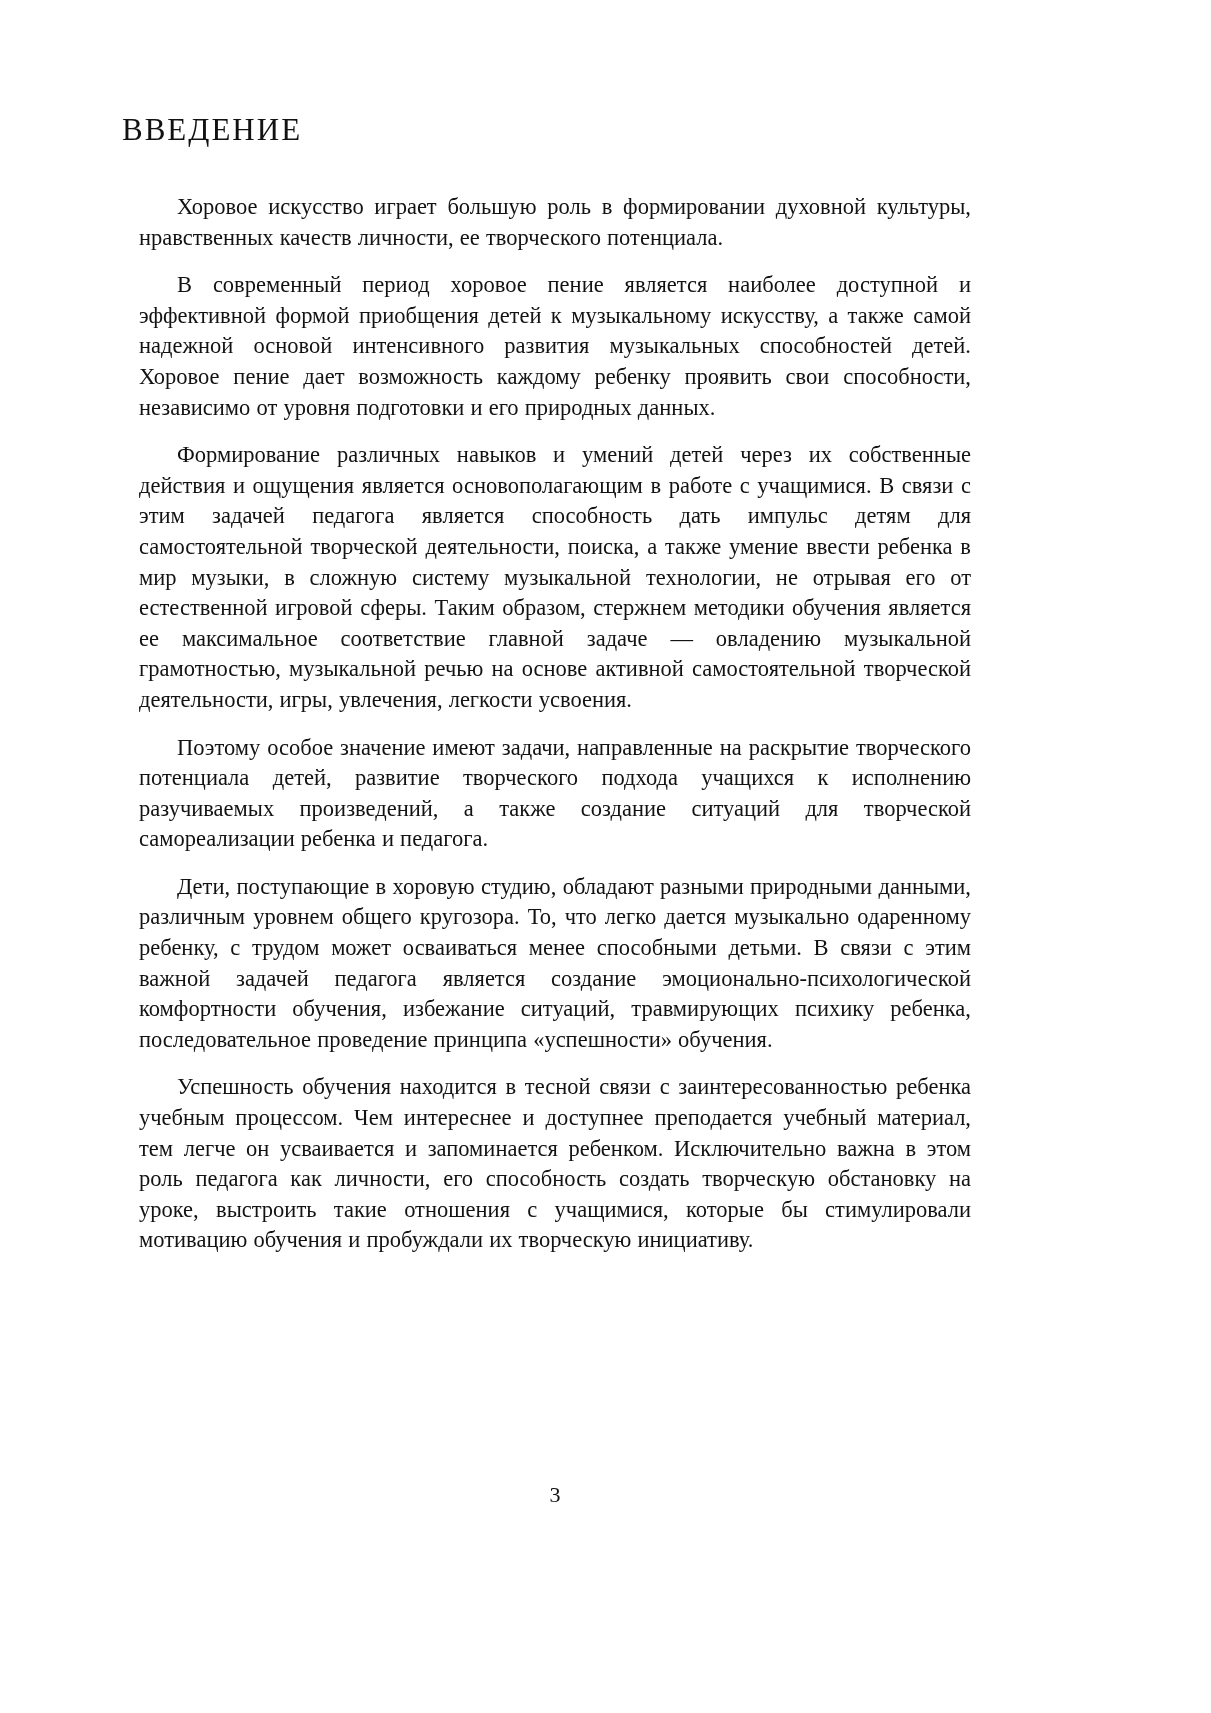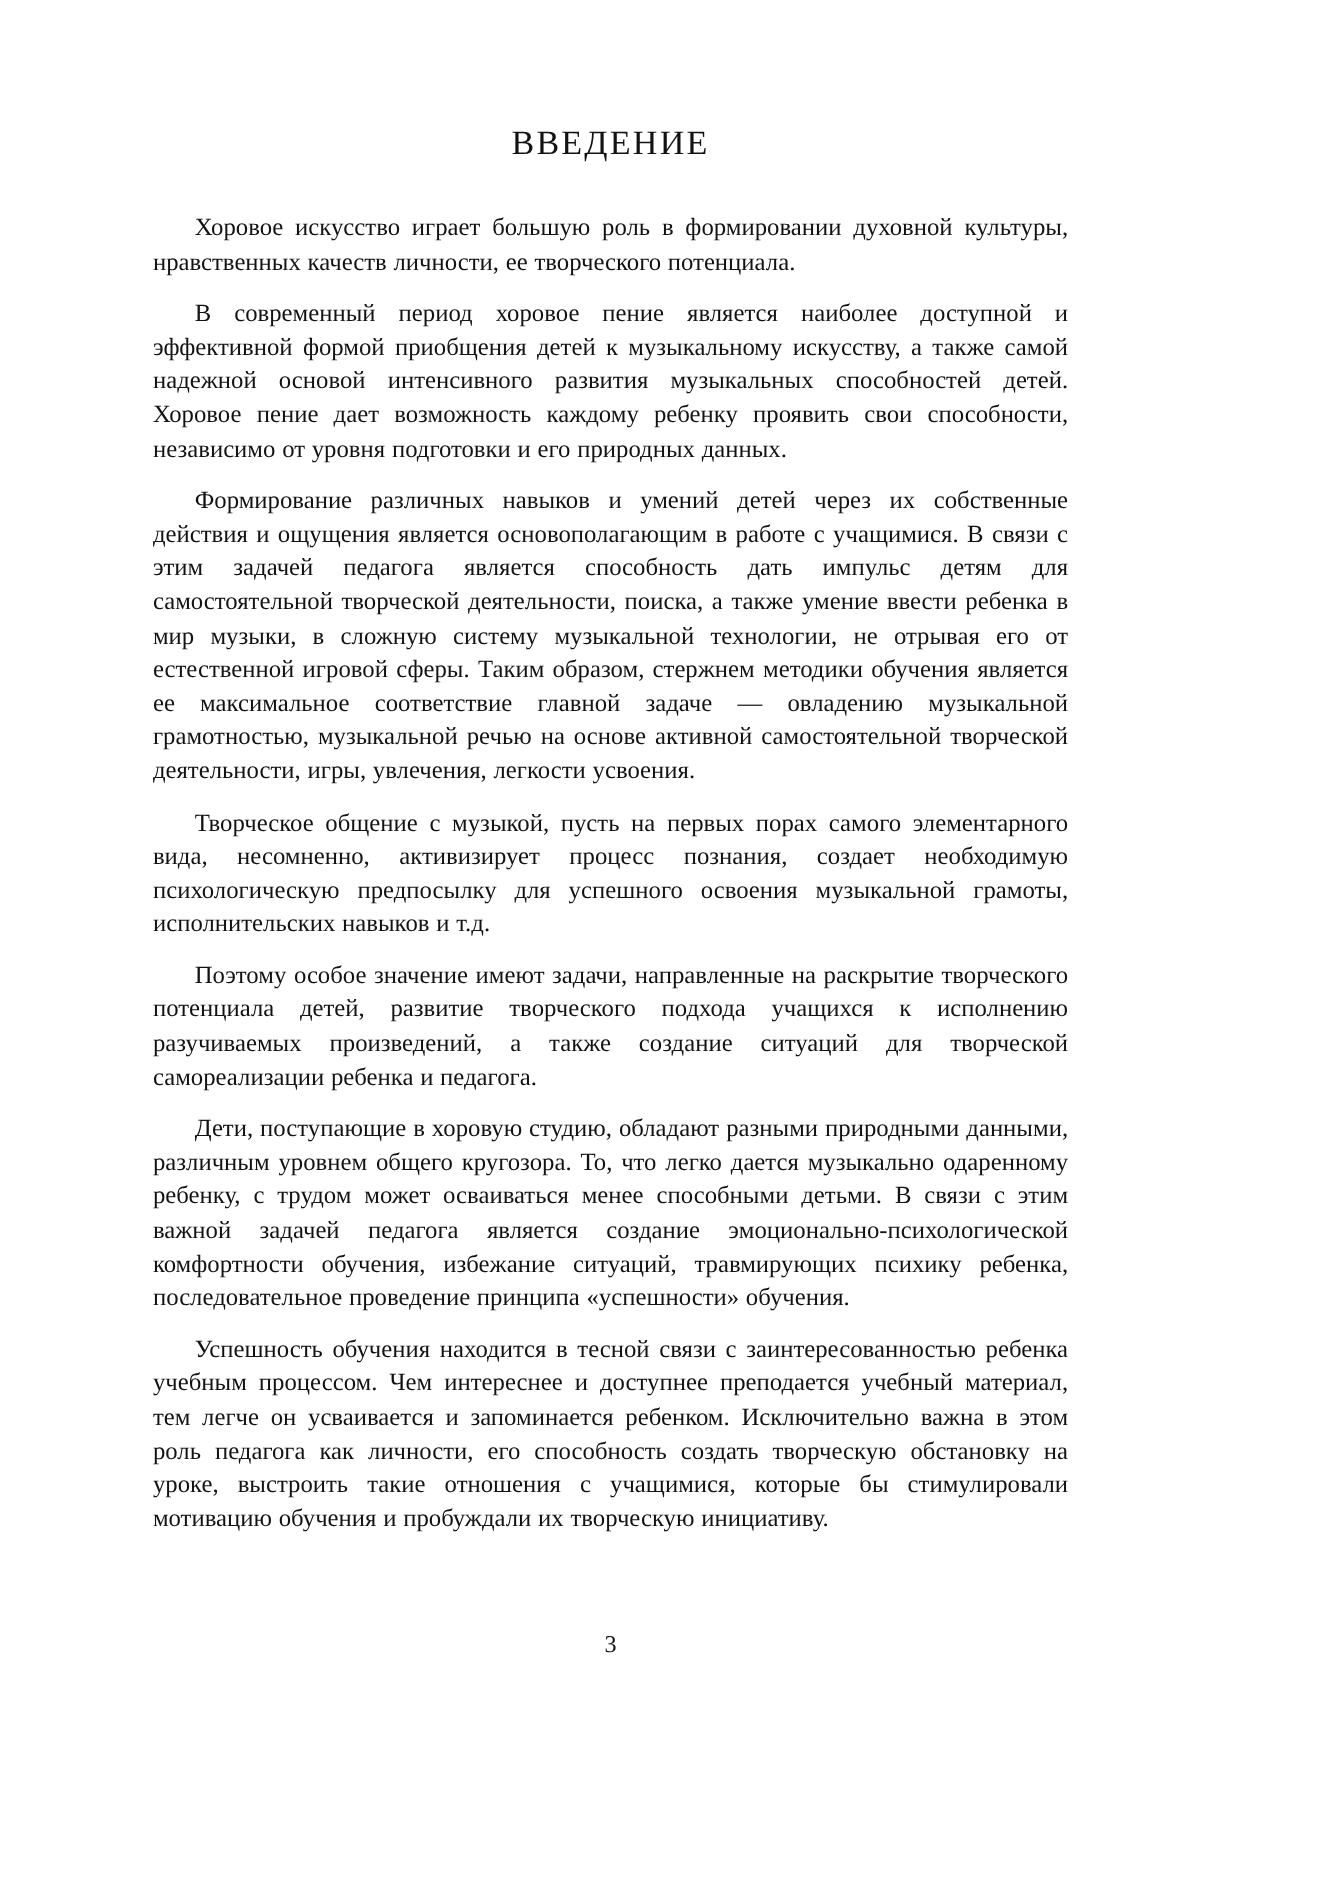--- a/index.html
+++ b/index.html
@@ -16,21 +16,20 @@
     padding: 112px 223px 0 122px;
     font-family: "Liberation Serif", "DejaVu Serif", serif;
     color: #121212;
     overflow: hidden;
   }
   .page-title {
     margin: 0 0 44px 0;
     font-size: 31px;
     font-weight: normal;
     letter-spacing: 2px;
-    text-align: center;
     color: #121212;
   }
   .body-text p {
     margin: 17px;
     font-size: 22.5px;
     line-height: 30.6px;
     text-align: justify;
     text-indent: 38px;
     hyphens: auto;
     -webkit-hyphens: auto;
@@ -49,20 +48,19 @@
 </head>
 <body>
 
 <div class="page">
   <h1 class="page-title">ВВЕДЕНИЕ</h1>
 
   <div class="body-text">
     <p>Хоровое искусство играет большую роль в формировании духовной культуры, нравственных качеств личности, ее творческого потенциала.</p>
     <p>В современный период хоровое пение является наиболее доступной и эффективной формой приобщения детей к музыкальному искусству, а также самой надежной основой интенсивного развития музыкальных способностей детей. Хоровое пение дает возможность каждому ребенку проявить свои способности, независимо от уровня подготовки и его природных данных.</p>
     <p>Формирование различных навыков и умений детей через их собственные действия и ощущения является основополагающим в работе с учащимися. В связи с этим задачей педагога является способность дать импульс детям для самостоятельной творческой деятельности, поиска, а также умение ввести ребенка в мир музыки, в сложную систему музыкальной технологии, не отрывая его от естественной игровой сферы. Таким образом, стержнем методики обучения является ее максимальное соответствие главной задаче — овладению музыкальной грамотностью, музыкальной речью на основе активной самостоятельной творческой деятельности, игры, увлечения, легкости усвоения.</p>
-    <p>Творческое общение с музыкой, пусть на первых порах самого элементарного вида, несомненно, активизирует процесс познания, создает необходимую психологическую предпосылку для успешного освоения музыкальной грамоты, исполнительских навыков и т.д.</p>
     <p>Поэтому особое значение имеют задачи, направленные на раскрытие творческого потенциала детей, развитие творческого подхода учащихся к исполнению разучиваемых произведений, а также создание ситуаций для творческой самореализации ребенка и педагога.</p>
     <p>Дети, поступающие в хоровую студию, обладают разными природными данными, различным уровнем общего кругозора. То, что легко дается музыкально одаренному ребенку, с трудом может осваиваться менее способными детьми. В связи с этим важной задачей педагога является создание эмоционально-психологической комфортности обучения, избежание ситуаций, травмирующих психику ребенка, последовательное проведение принципа «успешности» обучения.</p>
     <p>Успешность обучения находится в тесной связи с заинтересованностью ребенка учебным процессом. Чем интереснее и доступнее преподается учебный материал, тем легче он усваивается и запоминается ребенком. Исключительно важна в этом роль педагога как личности, его способность создать творческую обстановку на уроке, выстроить такие отношения с учащимися, которые бы стимулировали мотивацию обучения и пробуждали их творческую инициативу.</p>
   </div>
 
   <div class="page-number">3</div>
 </div>
 
 </body></html>

